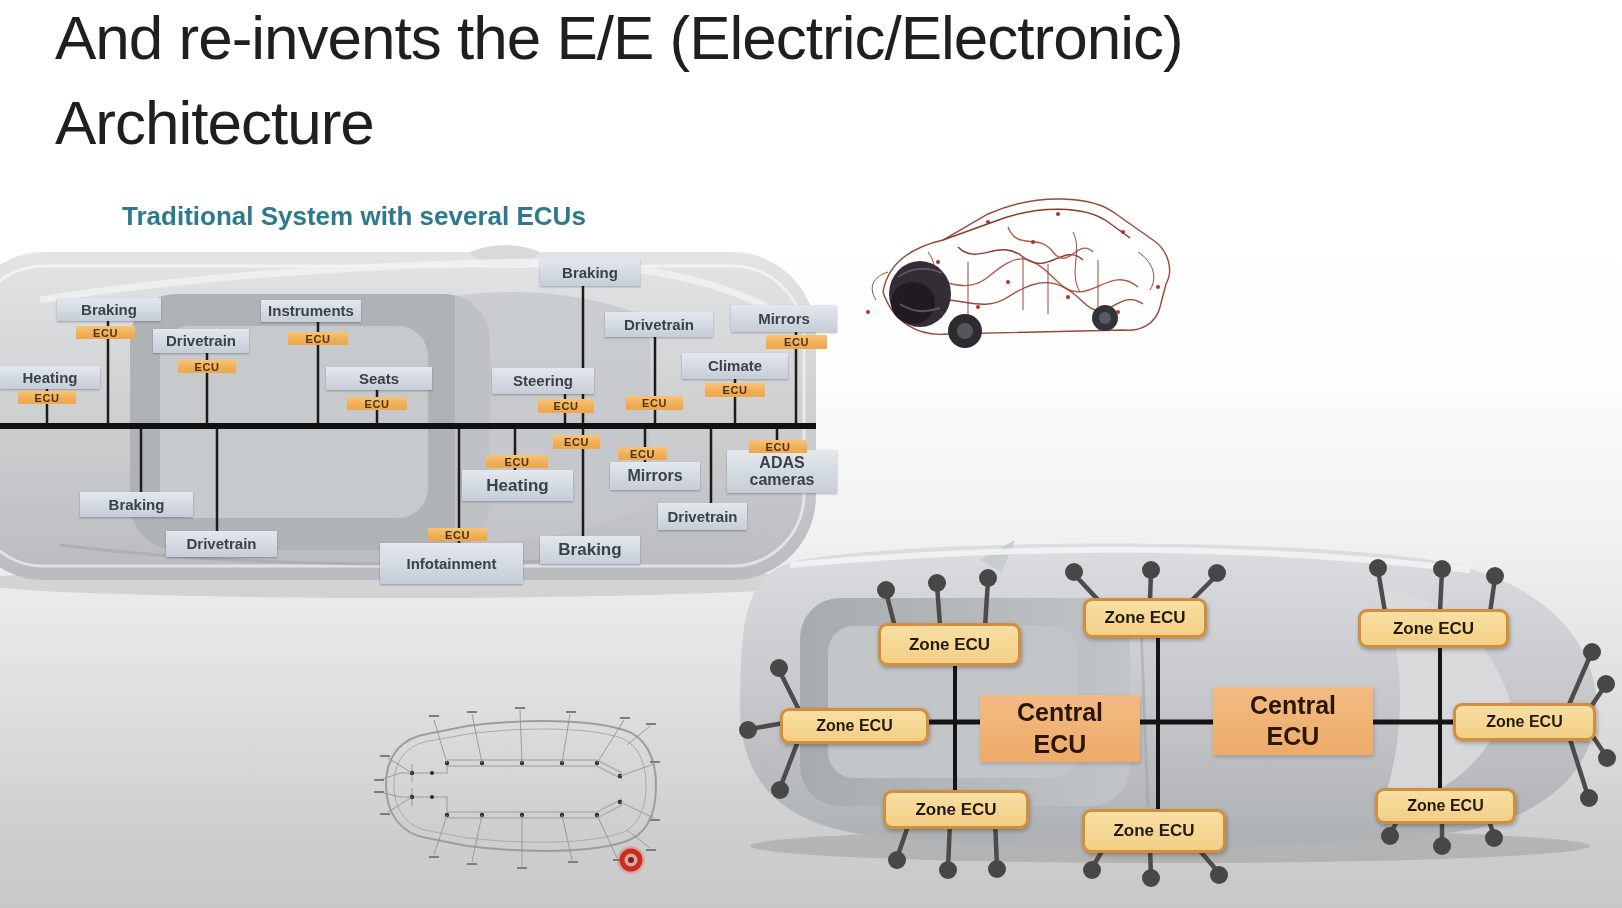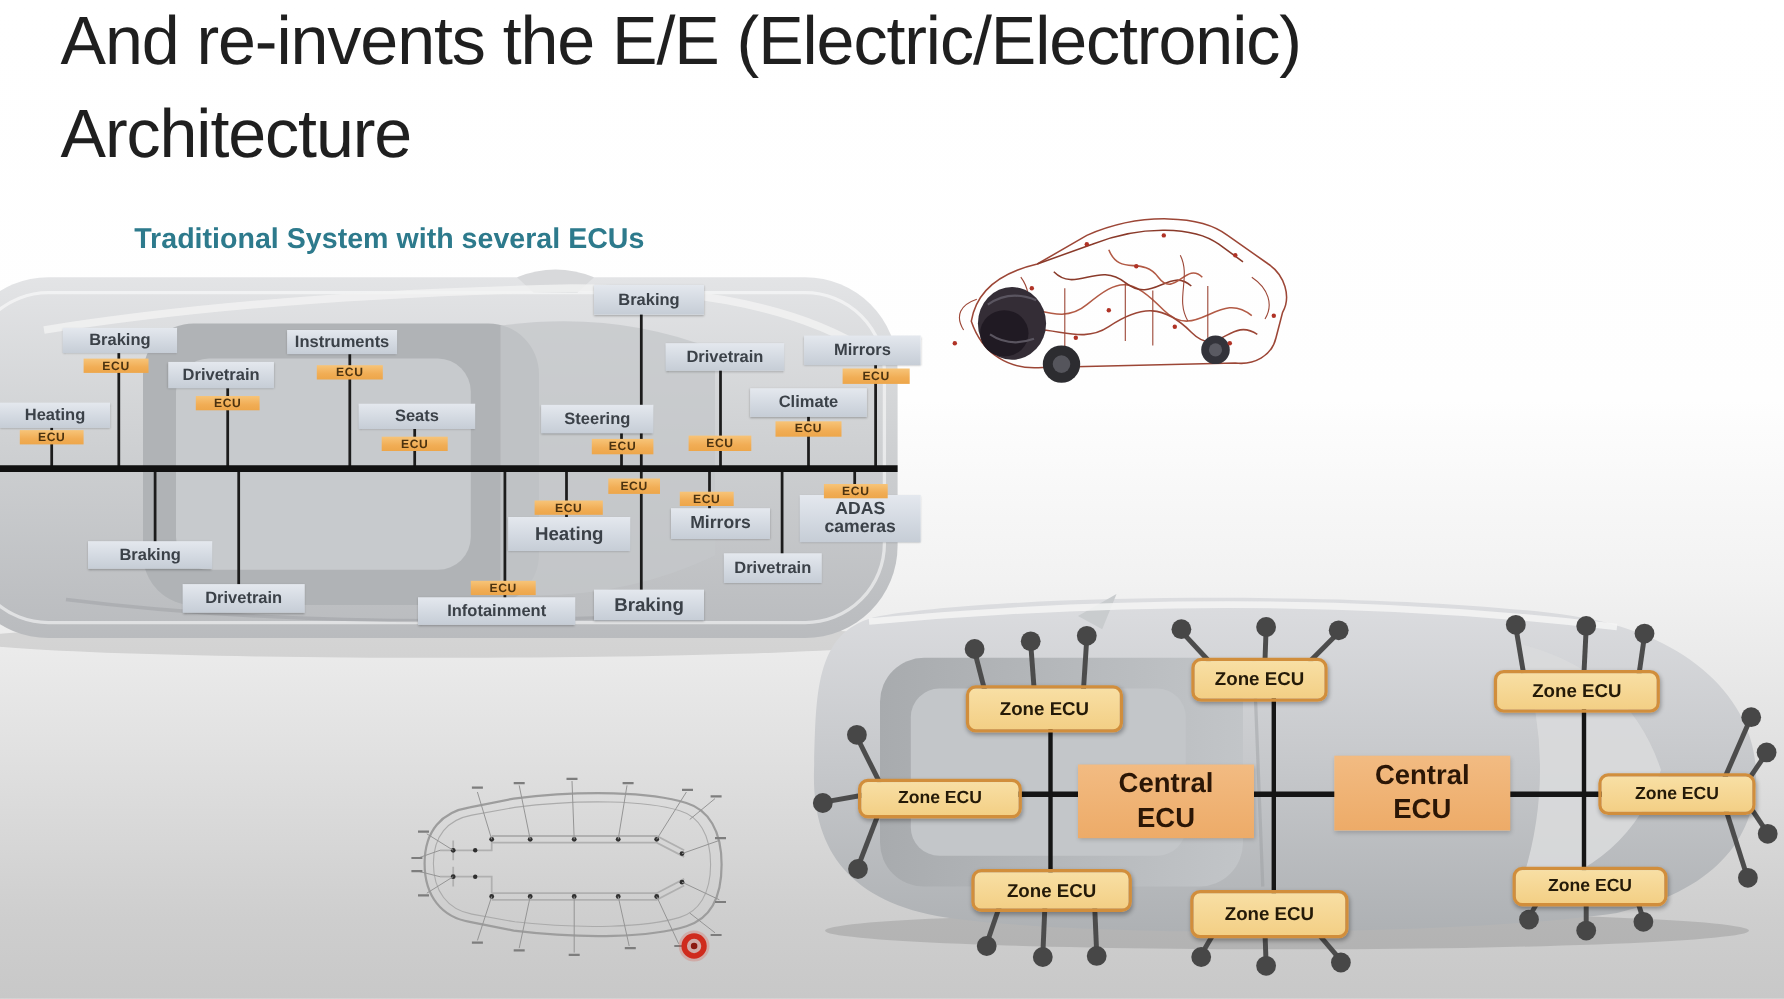--- a/index.html
+++ b/index.html
@@ -287,21 +287,21 @@
   <div class="label-box" style="left:153px;top:329px;width:96px;height:24px;">Drivetrain</div>
   <div class="label-box" style="left:261px;top:300px;width:100px;height:22px;">Instruments</div>
   <div class="label-box" style="left:326px;top:367px;width:106px;height:23px;">Seats</div>
   <div class="label-box" style="left:540px;top:259px;width:100px;height:27px;">Braking</div>
   <div class="label-box" style="left:492px;top:368px;width:102px;height:26px;">Steering</div>
   <div class="label-box" style="left:605px;top:312px;width:108px;height:25px;">Drivetrain</div>
   <div class="label-box" style="left:682px;top:353px;width:106px;height:26px;">Climate</div>
   <div class="label-box" style="left:731px;top:305px;width:106px;height:27px;">Mirrors</div>
   <div class="label-box" style="left:80px;top:492px;width:113px;height:25px;">Braking</div>
   <div class="label-box" style="left:166px;top:531px;width:111px;height:26px;">Drivetrain</div>
-  <div class="label-box" style="left:380px;top:543px;width:143px;height:25px;">Infotainment</div>
+  <div class="label-box" style="left:380px;top:543px;width:143px;height:41px;">Infotainment</div>
   <div class="label-box" style="left:462px;top:470px;width:111px;height:31px;font-size:17px;">Heating</div>
   <div class="label-box" style="left:540px;top:536px;width:100px;height:28px;font-size:17px;">Braking</div>
   <div class="label-box" style="left:610px;top:462px;width:90px;height:28px;font-size:16px;">Mirrors</div>
   <div class="label-box" style="left:658px;top:503px;width:89px;height:27px;">Drivetrain</div>
   <div class="label-box" style="left:727px;top:450px;width:110px;height:43px;font-size:16px;padding:0 14px;box-sizing:border-box;">ADAS cameras</div>
 
   <div class="ecu-chip" style="left:18px;top:391px;width:58px;height:13px;">ECU</div>
   <div class="ecu-chip" style="left:76px;top:326px;width:59px;height:13px;">ECU</div>
   <div class="ecu-chip" style="left:178px;top:360px;width:58px;height:13px;">ECU</div>
   <div class="ecu-chip" style="left:288px;top:332px;width:60px;height:13px;">ECU</div>

